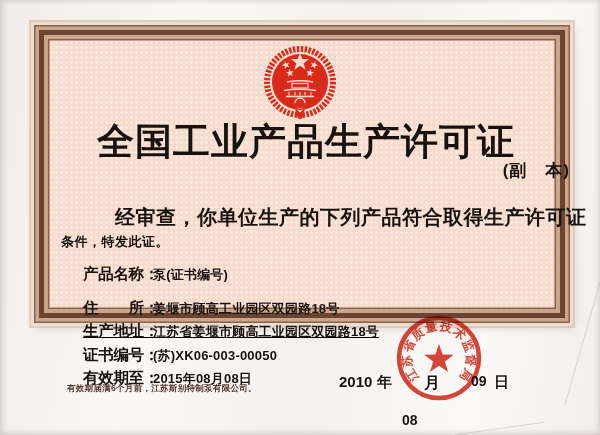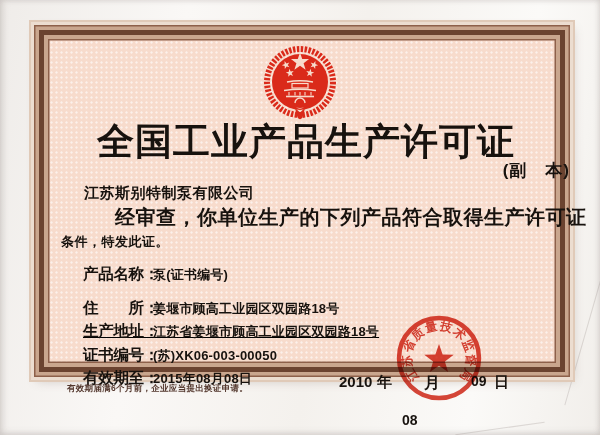--- a/index.html
+++ b/index.html
@@ -9,21 +9,21 @@
     font-family:"Liberation Sans","DejaVu Sans",sans-serif;
     -webkit-font-smoothing:antialiased;
   }
   .scan-shade{position:absolute;inset:0;pointer-events:none;
     box-shadow:inset 3px 0 6px rgba(120,110,105,.18), inset -2px 0 5px rgba(120,110,105,.12), inset 0 -3px 6px rgba(120,110,105,.10);}
   .crease{position:absolute;background:rgba(150,140,135,.28);pointer-events:none;}
   .crease.c1{right:14px;top:258px;width:1px;height:150px;transform:rotate(16deg);}
   .crease.c2{right:55px;bottom:6px;width:90px;height:1px;transform:rotate(-8deg);}
 
   .cert{
-    position:absolute;left:34px;top:25px;width:536px;height:352px;
+    position:absolute;left:34px;top:25px;width:536px;height:298px;
     background-color:#f7dbcc;
     background-image:radial-gradient(circle,rgba(255,255,255,.6) 0.8px,rgba(255,255,255,0) 1.5px);
     background-size:5px 5px;
     box-shadow:0 0 0 3px #ecddd0, 0 0 0 5px #e0cab8, 3px 4px 10px rgba(110,90,80,.28);
   }
   .frame{
     position:absolute;inset:0;pointer-events:none;
     box-shadow:
       inset 0 0 0 1.5px #8d604a,
       inset 0 0 0 5px #c9a68e,
@@ -82,21 +82,20 @@
     <path d="M22,46.5 Q38,44 54,46.5" stroke="#f7dbcc" stroke-width="1.6" fill="none"></path>
     <path d="M27,48 V51.5 M33,48 V51.5 M38,48 V51.5 M43,48 V51.5 M49,48 V51.5" stroke="#f7dbcc" stroke-width="1.1"></path>
     <path d="M24,52.5 L52,52.5" stroke="#f7dbcc" stroke-width="1.6"></path>
     <circle cx="38" cy="59" r="5" fill="none" stroke="#f7dbcc" stroke-width="1.4"></circle>
     <path d="M16,51 Q38,68 60,51 L57,56 Q38,72 19,56 Z" fill="#da2a1a"></path>
     <path d="M33,64 L38,68.5 L43,64 L40.5,73.5 Q38,77 35.5,73.5 Z" fill="#da2a1a"></path>
   </svg>
 
   <div class="t title">全国工业产品生产许可证</div>
   <div class="t subtitle">(副　本)</div>
-  <div class="t company">江苏斯别特制泵有限公司</div>
   <div class="t body1">经审查，你单位生产的下列产品符合取得生产许可证</div>
   <div class="t body2">条件，特发此证。</div>
 
   <div class="row r-product">
     <span class="lab">产品名称：</span>
     <span class="val">泵(证书编号)</span>
   </div>
   <div class="row r-residence">
     <span class="lab">住　　所：</span>
     <span class="val">姜堰市顾高工业园区双园路18号</span>
@@ -114,21 +113,21 @@
     <span class="val">2015年08月08日</span>
   </div>
 
   <span class="d d-year">2010</span>
   <span class="d d-yu">年</span>
   <span class="d d-month">08</span>
   <span class="d d-mu">月</span>
   <span class="d d-day">09</span>
   <span class="d d-du">日</span>
 
-  <div class="t footnote">有效期届满6个月前，企业应当提出换证申请。</div>
+  <div class="t footnote">有效期届满6个月前，江苏斯别特制泵有限公司。</div>
 
   <svg class="seal" viewBox="0 0 90 90">
     <circle cx="45" cy="45" r="40" fill="none" stroke="#d6392a" stroke-width="4.5"></circle>
     <use href="#star" fill="#d6392a" transform="translate(45,46.5) scale(1.55)"></use>
     <path id="sealArc" d="M25.2,64.8 A28,28 0 1 1 64.8,64.8" fill="none"></path>
     <text font-size="12" font-weight="bold" fill="#d6392a" letter-spacing="1.2">
       <textPath href="#sealArc" startOffset="0">江苏省质量技术监督局</textPath>
     </text>
   </svg>
 </div>

